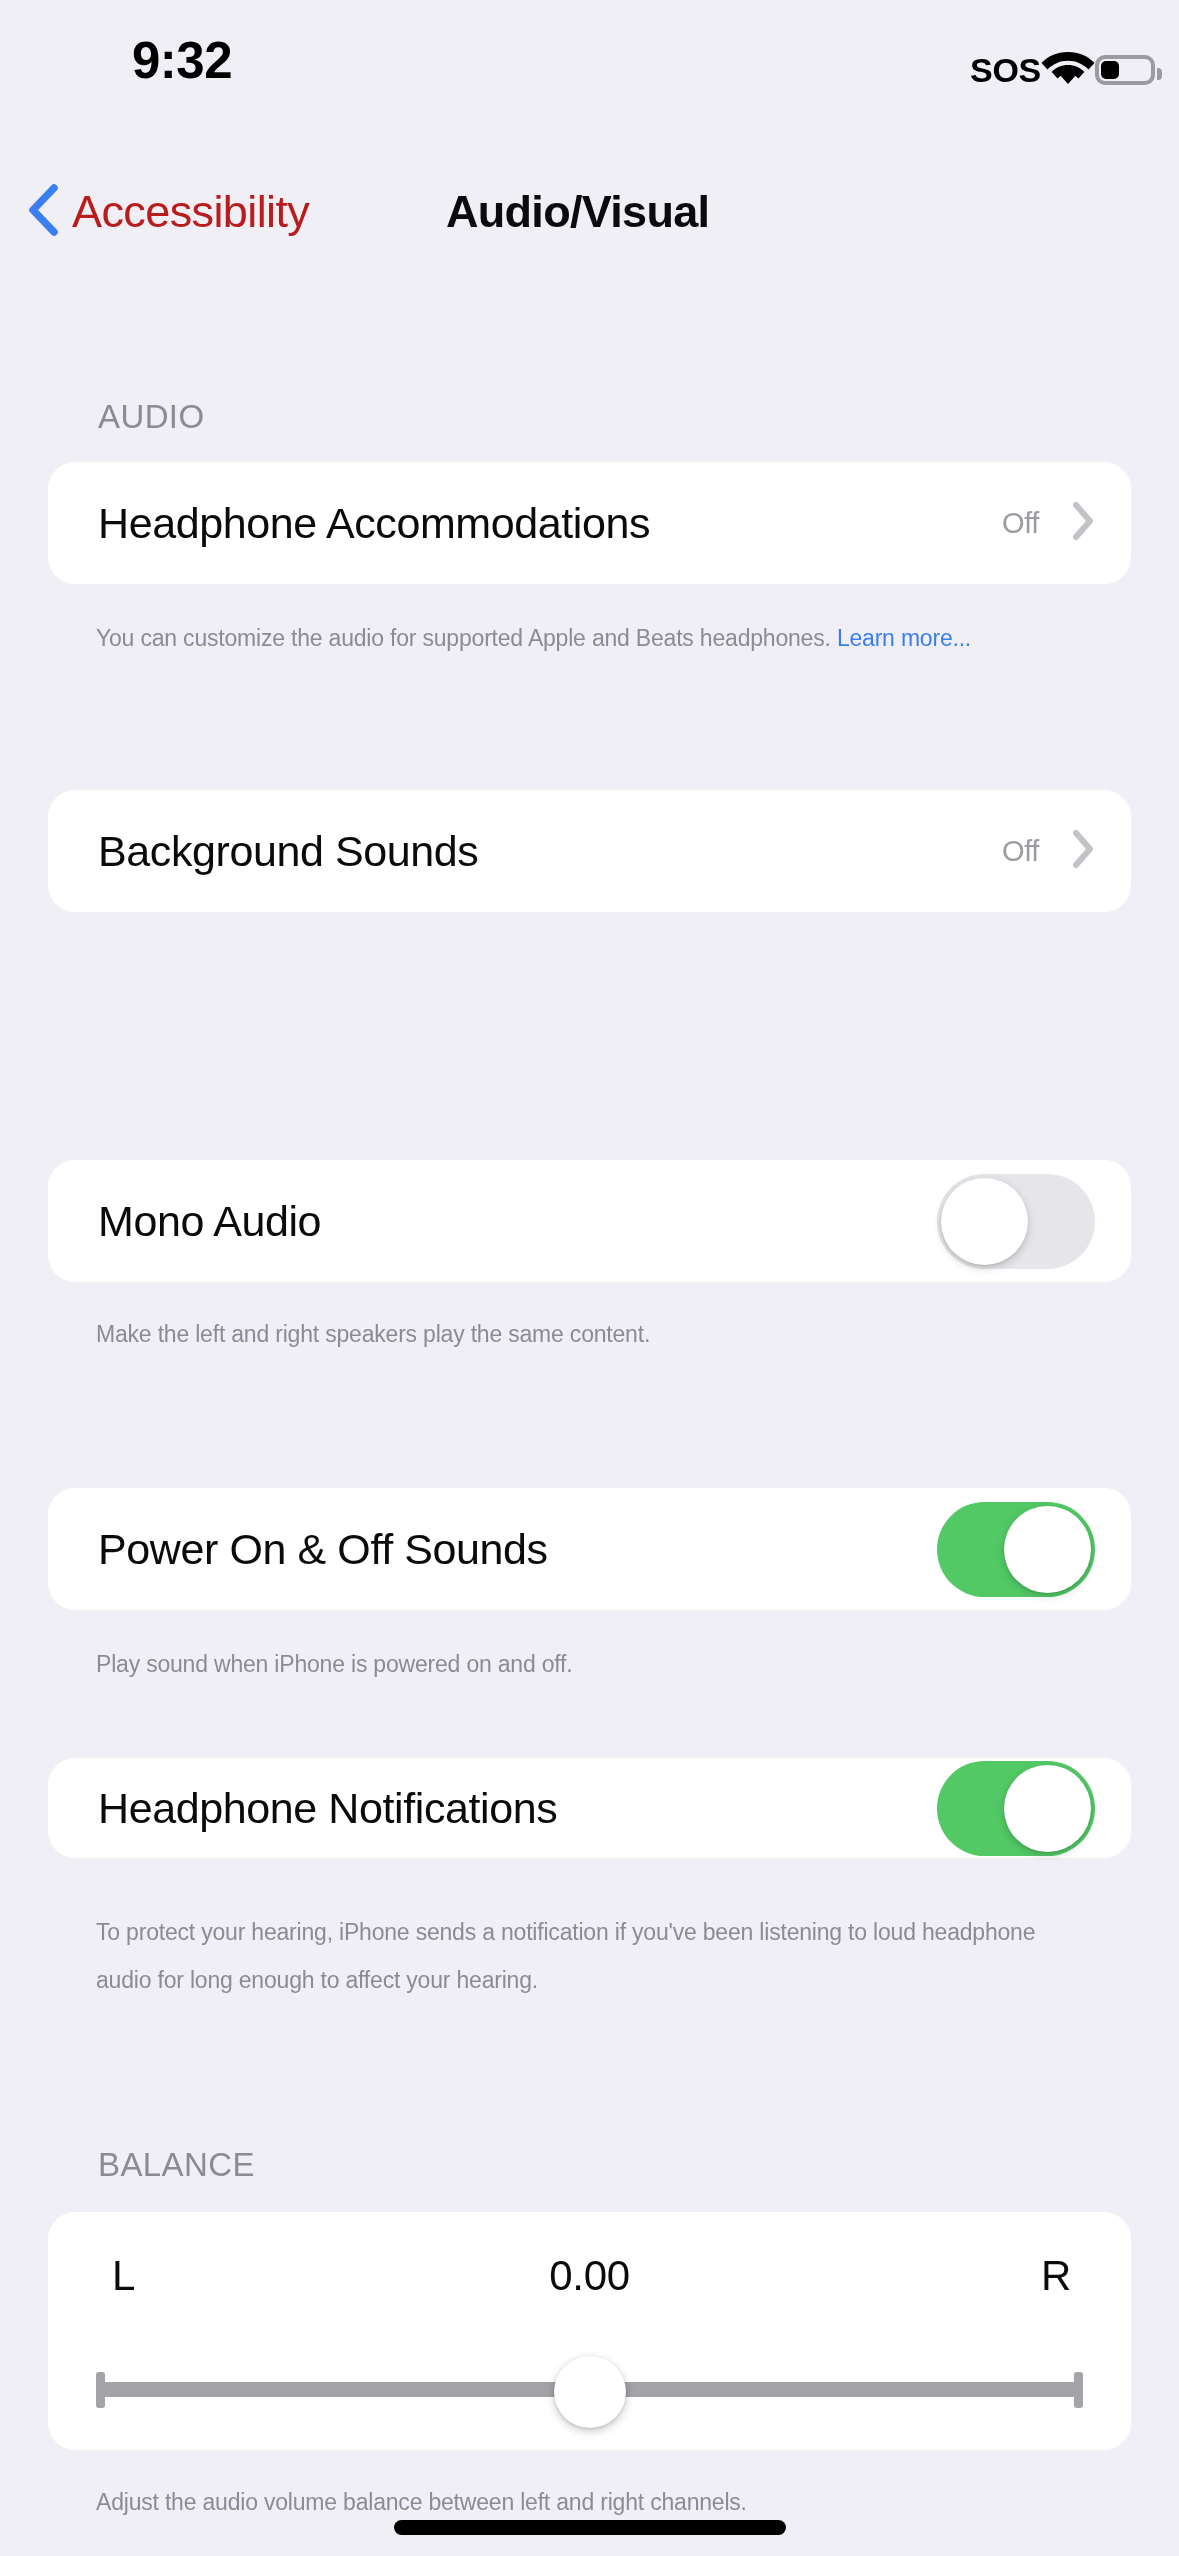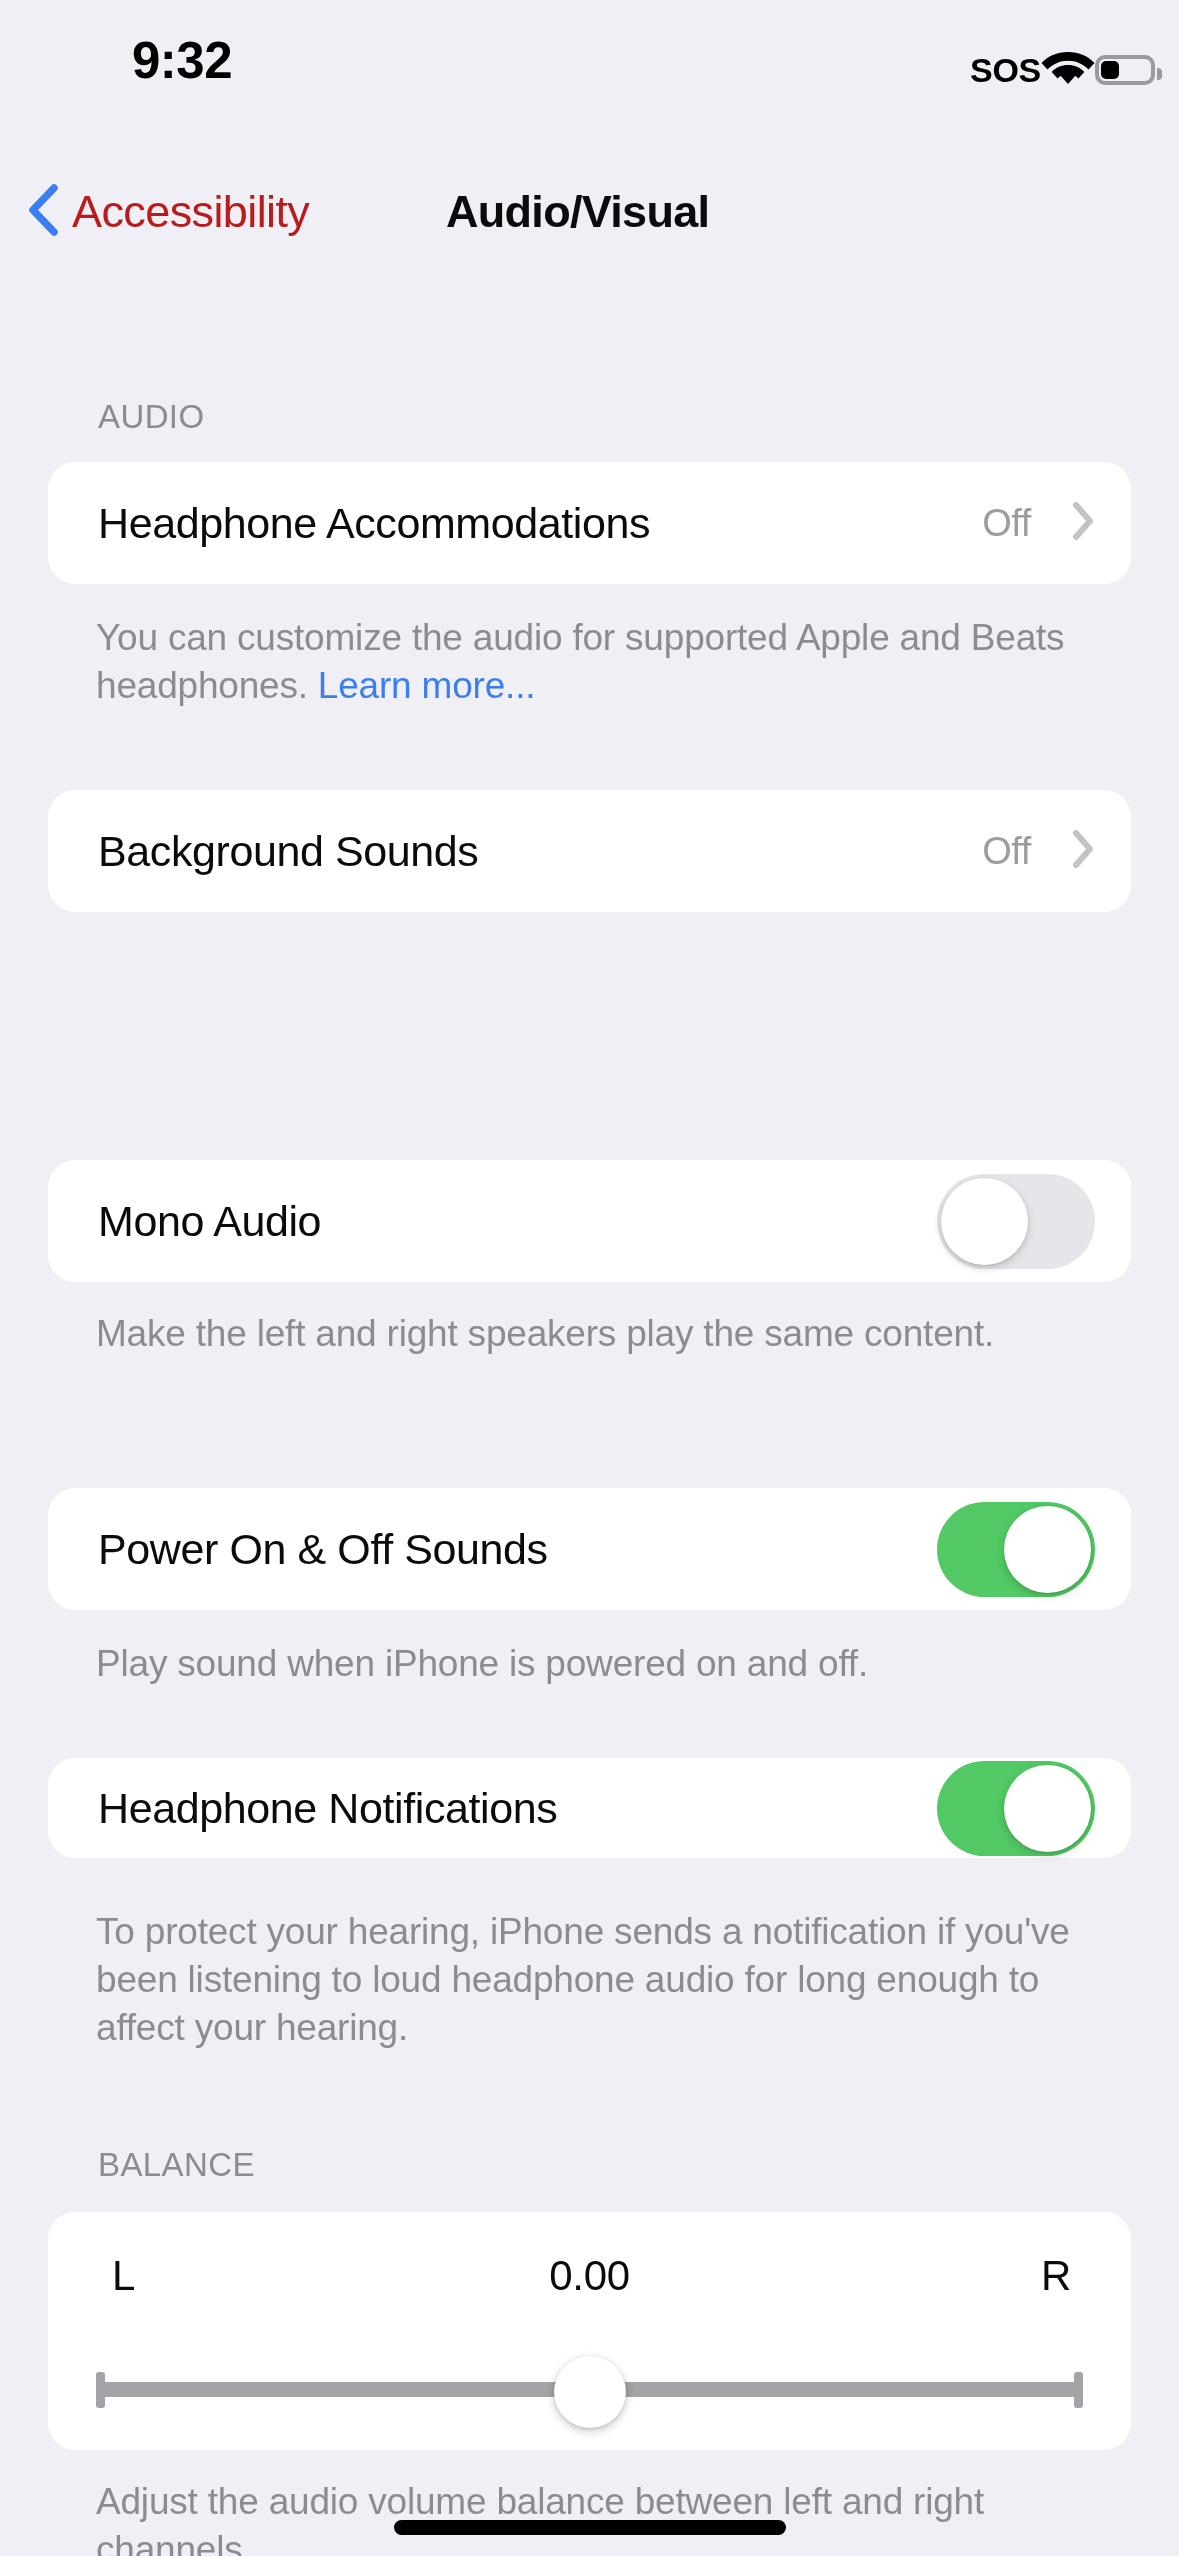--- a/index.html
+++ b/index.html
@@ -148,33 +148,33 @@
     padding: 0 36px 0 50px;
   }
   .row-title {
     font-size: 43px;
     color: #0b0b0d;
     letter-spacing: -0.4px;
     flex: 1;
     line-height: 50px;
   }
   .row-value {
-    font-size: 38px;
+    font-size: 29px;
     color: #9b9ba1;
     letter-spacing: -0.4px;
-    margin-right: 40px;
+    margin-right: 32px;
     line-height: 50px;
   }
   .chevron-right { display: block; }
 
   .footer-text {
     position: absolute;
     left: 96px;
     width: 990px;
-    font-size: 37px;
+    font-size: 23px;
     color: #8b8b93;
     line-height: 48px;
     letter-spacing: -0.2px;
   }
   .link {
     color: #3b7ef0;
   }
 
   
   .toggle {

